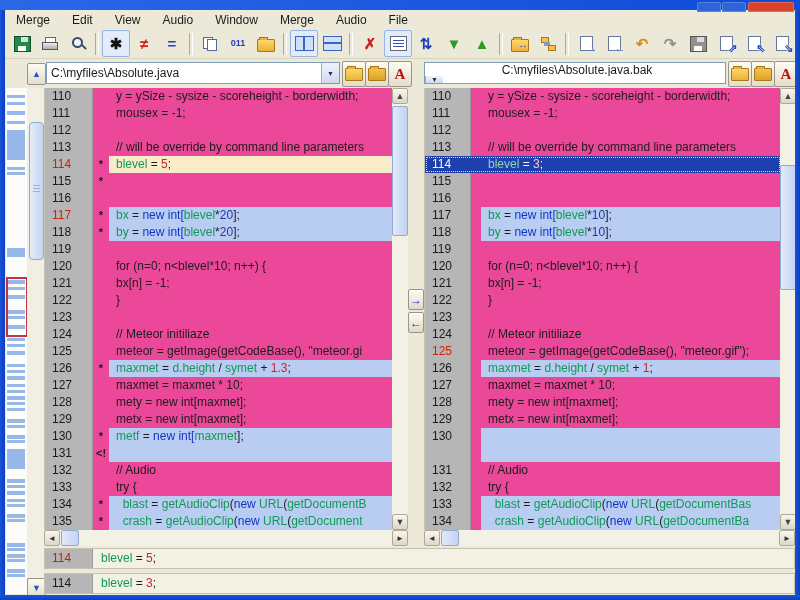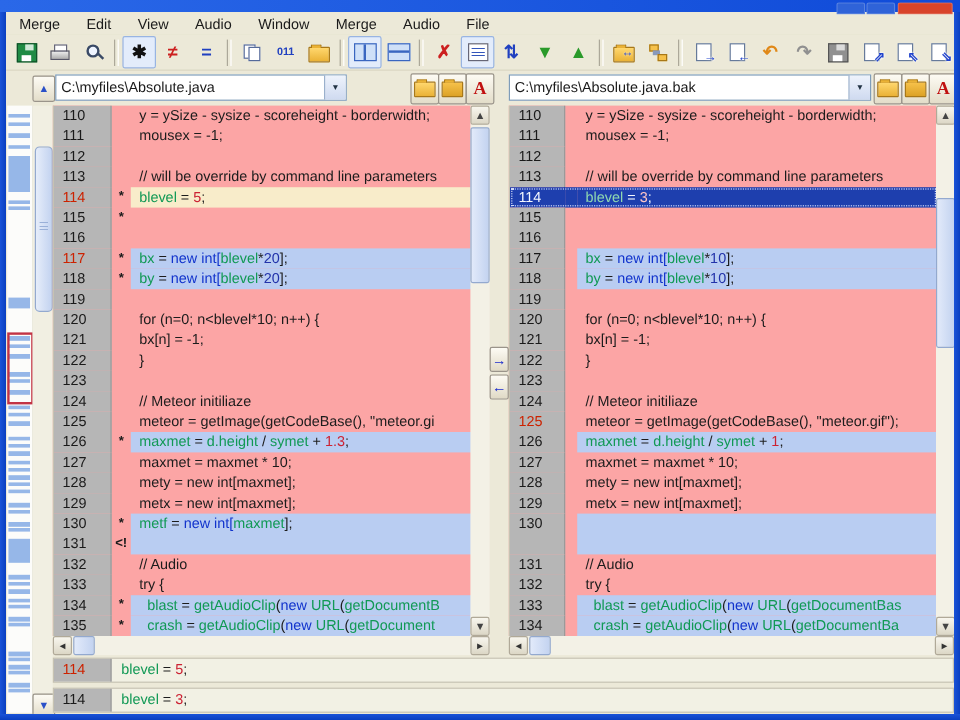--- a/index.html
+++ b/index.html
@@ -65,21 +65,21 @@
   
   #mapbar{position:absolute;left:6px;top:88px;width:21px;height:506px;background:#fcfcfa;border-right:1px solid #d5d2c4;}
   .mark{position:absolute;left:1px;right:2px;background:#96b7e8;}
   #mapview{position:absolute;left:0px;width:18px;border:2px solid #c23344;background:transparent;}
   #scrollcol{position:absolute;left:27px;top:88px;width:17px;height:490px;background:#f1efe2;}
   #appthumb{position:absolute;left:29px;top:122px;width:13px;height:136px;background:linear-gradient(90deg,#e6edfa,#c3d3f0);border:1px solid #93a9cf;border-radius:4px;}
   #appthumb::after{content:"";position:absolute;left:3px;right:3px;top:62px;height:8px;
      background:repeating-linear-gradient(#9ab0d8 0 1px,transparent 1px 3px);}
   .chev{color:#2a50c8;font-size:9px;}
   
-  .pane{position:absolute;top:88px;height:442px;background:#fca5a5;overflow:hidden;border-left:1px solid #c6c2b2;}
+  .pane{position:absolute;top:88px;height:442px;background:#ec4899;overflow:hidden;border-left:1px solid #c6c2b2;}
   #lpane{left:44px;width:348px;}
   #rpane{left:424px;width:356px;}
   .row{display:flex;height:17px;line-height:17px;white-space:pre;}
   .gut{background:#b6b6b6;border-right:1px solid #9a9a9a;padding-left:7px;box-sizing:border-box;flex:none;}
   .gut.rednum{color:#cc2200;}
   .mk{flex:none;text-align:center;font-weight:bold;font-size:11px;}
   .code{flex:1;padding-left:7px;overflow:hidden;}
   .row.bg-current .code{background:#f8ecca;}
   .row.bg-changed .code{background:#b9cdf2;}
   .row.bg-selected .gut,.row.bg-selected .mk,.row.bg-selected .code{background:#1e3fae;color:#f4f8ff;border-right-color:#1e3fae;}
@@ -216,37 +216,37 @@
           <span class="pa">⇘</span>
         </span>
       </div>
       <div class="tbtn"></div>
     </div>
 
   <div id="filebar">
     <div class="sqbtn" style="left:22px;top:4px;width:17px;height:20px;">
       <span class="chev">▲</span>
     </div>
-    <div class="combo" style="left:41px;top:3px;width:243px;">
+    <div class="combo" style="left:41px;top:3px;width:294px;">
       <span class="txt">C:\myfiles\Absolute.java</span>
       <span class="drop">
           <span>▼</span>
         </span>
     </div>
     <div class="sqbtn" style="left:337px;top:2px;width:22px;height:24px;">
         <span class="icon-folder" style="margin-top:0;"></span>
       </div>
     <div class="sqbtn" style="left:360px;top:2px;width:22px;height:24px;">
         <span class="icon-folder" style="margin-top:0;background:linear-gradient(#f6c14a,#dca226);"></span>
       </div>
     <div class="sqbtn" style="left:383px;top:2px;width:22px;height:24px;">
         <span class="abtn-g">A</span>
       </div>
 
-    <div class="combo" style="left:419px;top:3px;width:302px;">
+    <div class="combo" style="left:419px;top:3px;width:302px;flex-direction:column;">
       <span class="txt">C:\myfiles\Absolute.java.bak</span>
       <span class="drop">
           <span>▼</span>
         </span>
     </div>
     <div class="sqbtn" style="left:723px;top:2px;width:22px;height:24px;">
         <span class="icon-folder" style="margin-top:0;"></span>
       </div>
     <div class="sqbtn" style="left:746px;top:2px;width:22px;height:24px;">
         <span class="icon-folder" style="margin-top:0;background:linear-gradient(#f6c14a,#dca226);"></span>

